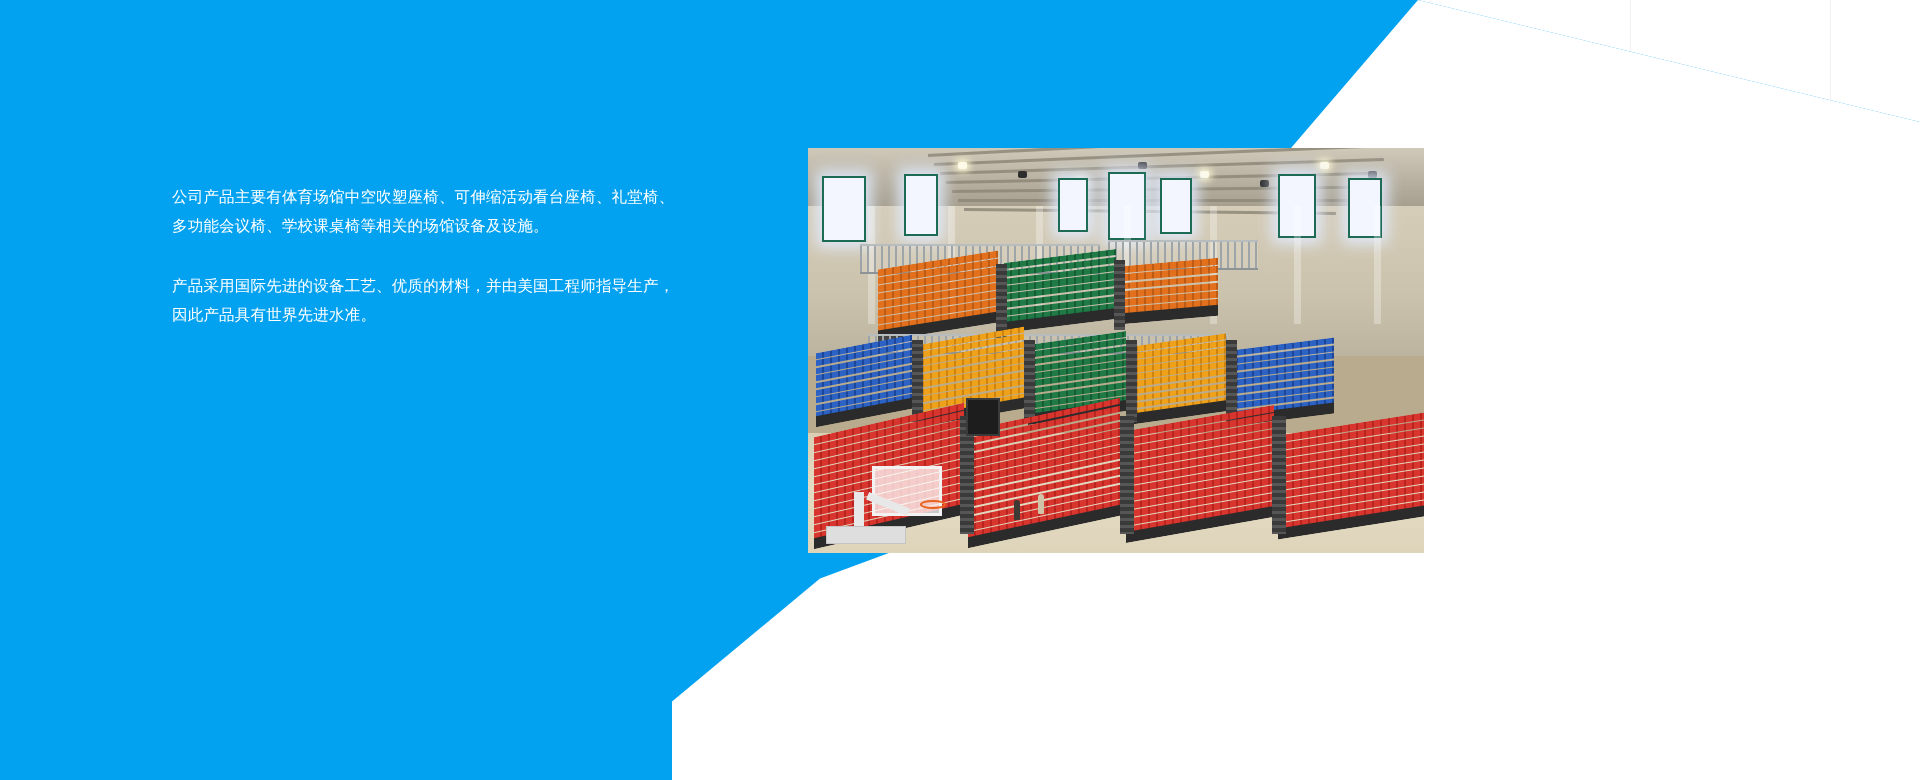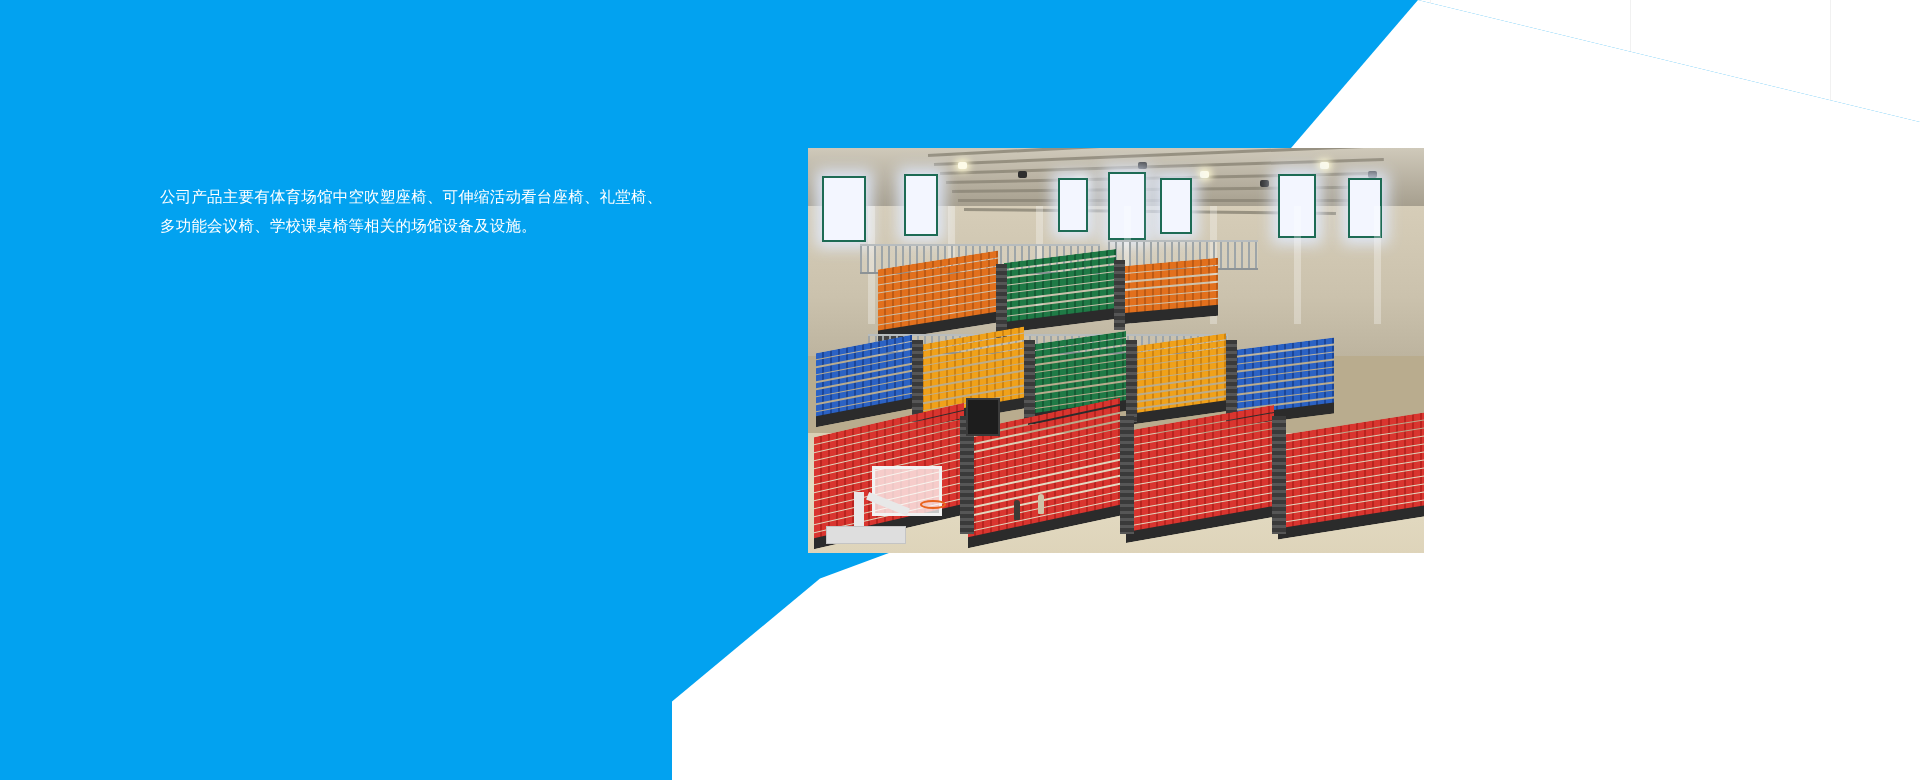--- a/index.html
+++ b/index.html
@@ -82,21 +82,21 @@
     letter-spacing:2.5px;
     line-height:1.25;
     margin:0 0 34px 0;
     white-space:nowrap;
     text-shadow:0 1px 1px rgba(0,0,0,0.08);
   }
   .para{
     font-size:15.5px;
     line-height:29px;
     letter-spacing:0.2px;
-    margin:0 0 31px 4px;
+    margin:0 0 31px 16px;
     white-space:pre-line;
     color:#ffffff;
   }
   .para:last-child{margin-bottom:0;}
 
   
   .photo-frame{
     position:absolute;
     left:808px;
     top:148px;
@@ -208,20 +208,21 @@
   <div class="banner-base"></div>
 
   <div class="right-panel"></div>
 
   <div class="arrow-wedge"></div>
 
   <div class="copy">
 
     <p class="para">公司产品主要有体育场馆中空吹塑座椅、可伸缩活动看台座椅、礼堂椅、多功能会议椅、学校课桌椅等相关的场馆设备及设施。</p>
 
+    <p class="para">产品采用国际先进的设备工艺、优质的材料，并由美国工程师指导生产，因此产品具有世界先进水准。</p>
 
   </div>
 
   <div class="photo-frame">
     <div class="photo-inner" id="scene">
         <div class="ph-ceiling" style=""></div>
         <div class="ph-wall" style=""></div>
         <div class="ph-floor" style=""></div>
         <div class="truss" style="left:120px;top:6px;width:480px;transform:rotate(-3deg);"></div>
         <div class="truss" style="left:126px;top:15px;width:462px;transform:rotate(-2.4deg);"></div>

